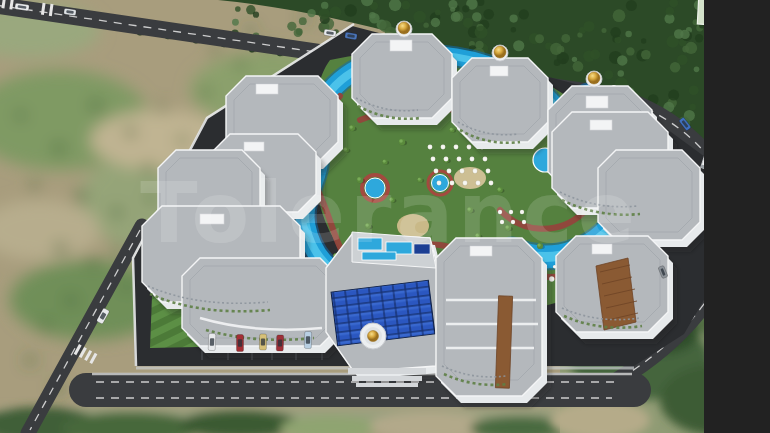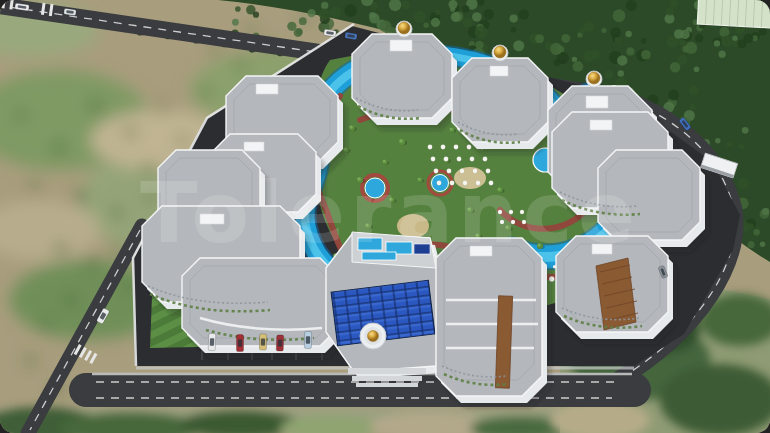--- a/index.html
+++ b/index.html
@@ -1,16 +1,16 @@
 <!DOCTYPE html>
 <html style="--field: #a89d7d; --forest: #2c4a27; --road: #3a3c3f; --roadLine: #e6e6e6; --asphalt: #2b2d30; --roof: #b4b8bc; --roofLight: #cdd1d4; --wall: #e7eaec; --white: #f3f4f5; --poolBlue: #1f9fd8; --poolDeep: #0e6cae; --poolLight: #5bcdf0; --pathRed: #93453c; --green: #55813f; --gold: #d8a93f; --solar: #2b57c0; --brown: #8a5a33;"><head>
 <meta charset="utf-8">
 <style>
   html,body{margin:0;padding:0;background:#222;}
-  .stage{width:770px;height:433px;position:relative;overflow:hidden;font-family:"DejaVu Sans",sans-serif;border-radius:14px;}
+  .stage{width:704px;height:433px;position:relative;overflow:hidden;font-family:"DejaVu Sans",sans-serif;}
   svg{display:block}
   .field{fill:var(--field)}
   .forest{fill:var(--forest)}
   .roadS{stroke:var(--road);fill:none;stroke-linecap:round}
   .dash{stroke:var(--roadLine);fill:none;stroke-width:1.3;stroke-dasharray:8 7;opacity:.85}
   .shadowP{fill:rgba(22,26,30,.28)}
   .wall{fill:var(--wall)}
   .roof{fill:var(--roof);stroke:#f4f5f6;stroke-width:1.4}
   .roofIn{fill:none;stroke:#a2a7ac;stroke-width:1;opacity:.8}
   .rbox{fill:var(--white);stroke:#d5d8da;stroke-width:.6}

